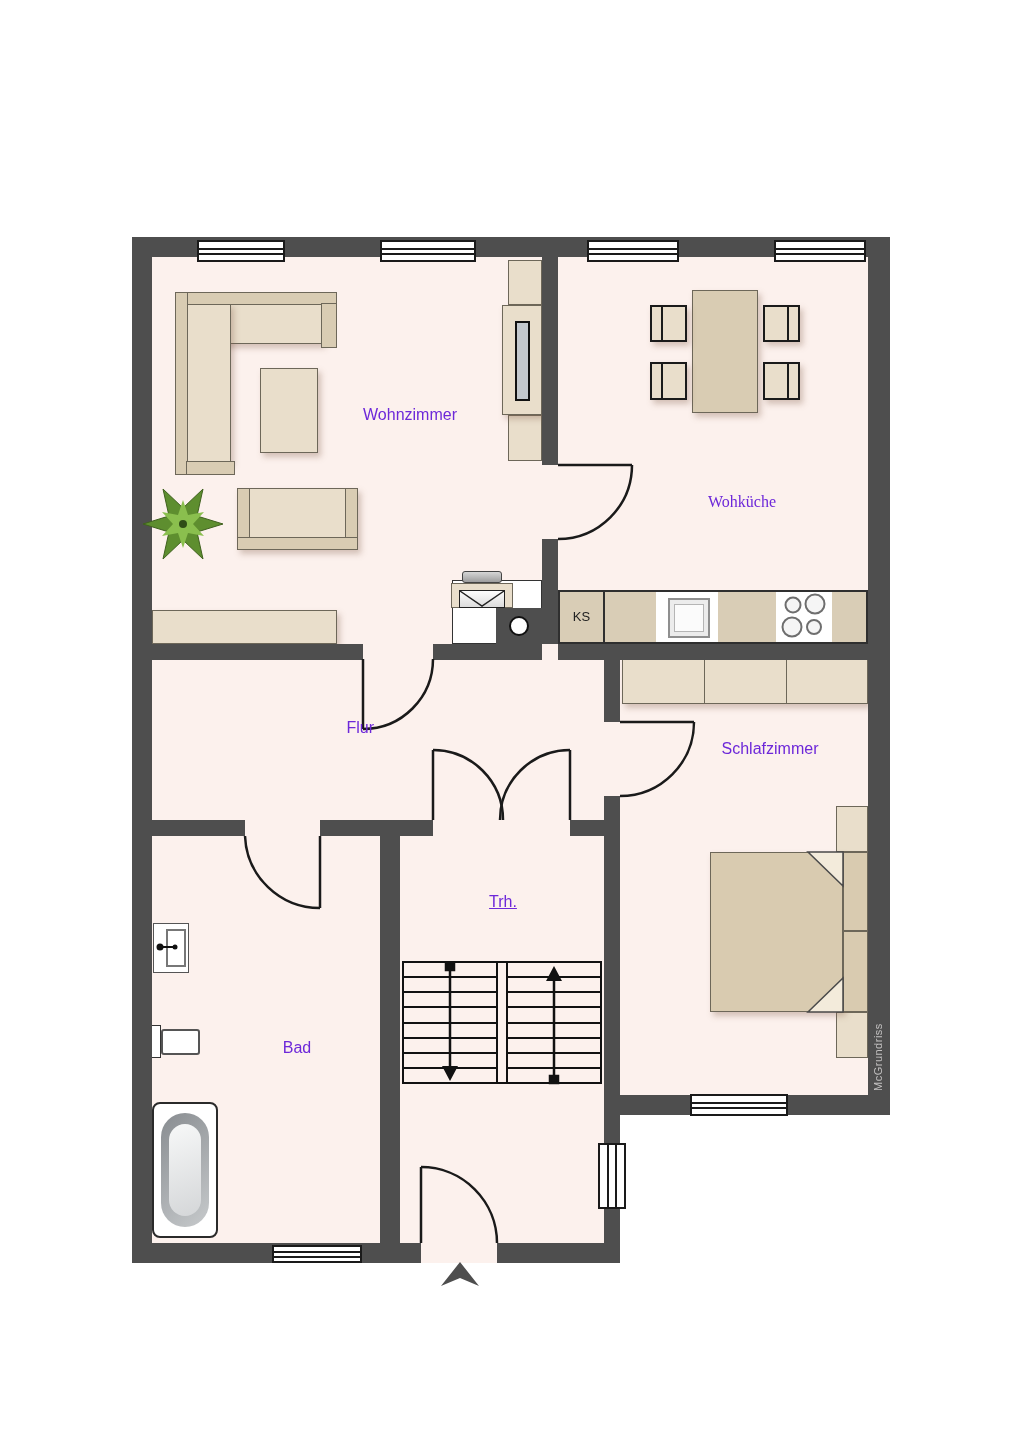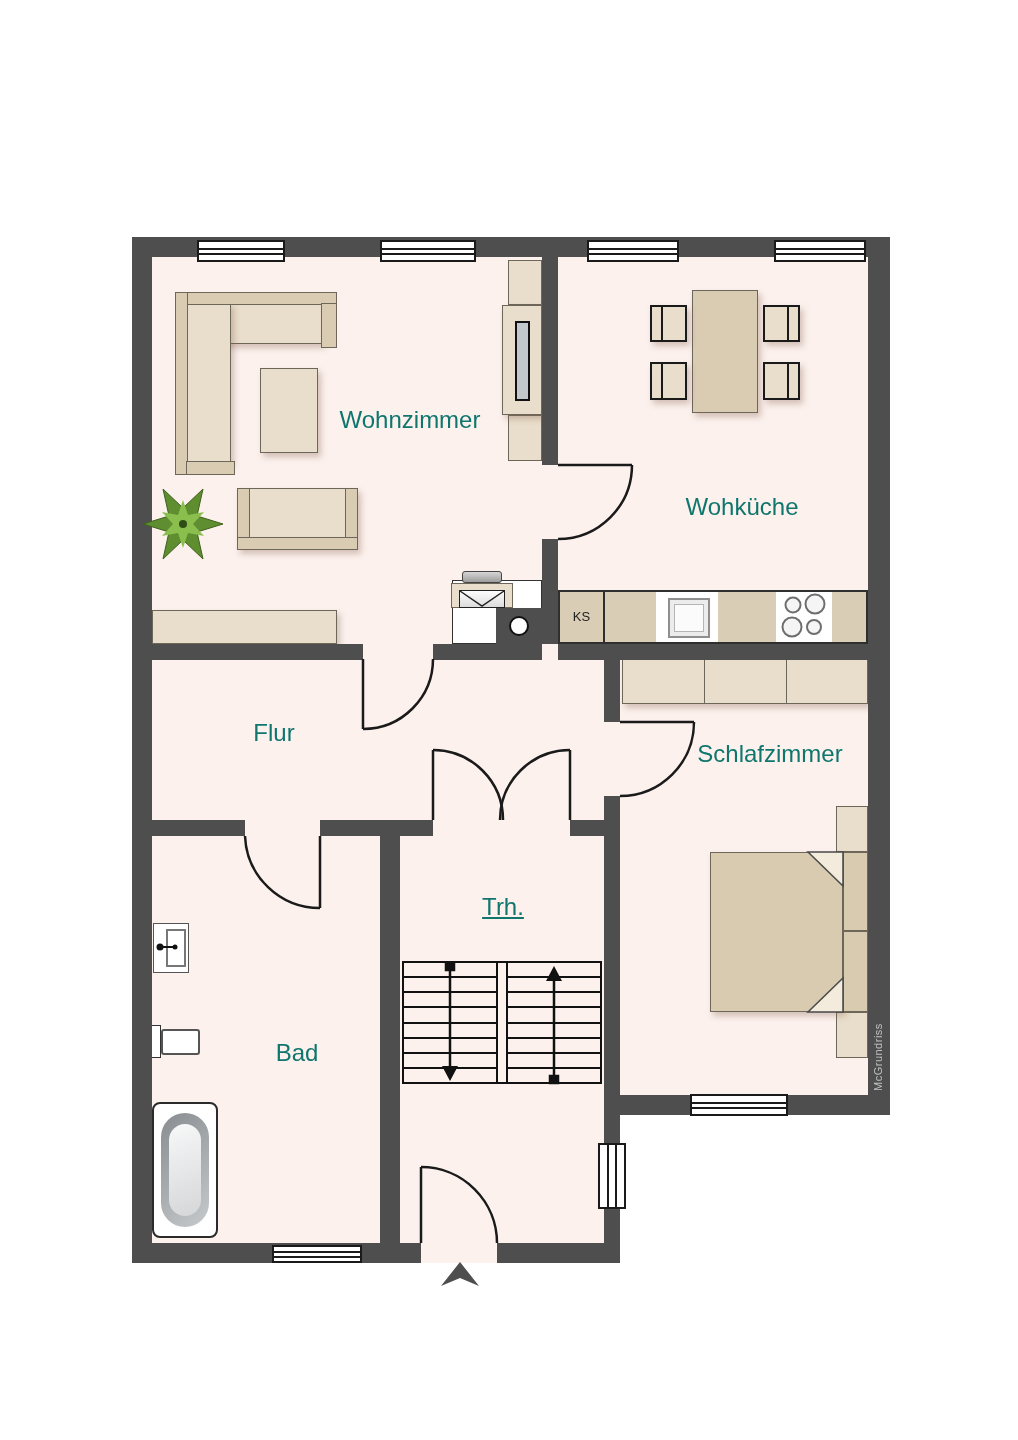--- a/index.html
+++ b/index.html
@@ -18,21 +18,21 @@
   .win.v i:first-child{left:31%;}
   .win.v i:last-child{left:62%;}
   
   .fur{background:#e9decb;border:1px solid #6d6759;box-sizing:border-box;}
   .fur2{background:#d9ccb3;border:1px solid #6d6759;box-sizing:border-box;}
   .shadow{box-shadow:3px 4px 6px rgba(135,100,80,.35);}
   .chair{background:#e9decb;border:2px solid #1a1a1a;box-sizing:border-box;}
   .chair i{position:absolute;top:-1px;bottom:-1px;width:9px;border:0;background:transparent;}
   .chair.back-left i{left:0;border-right:2px solid #1a1a1a;}
   .chair.back-right i{right:0;border-left:2px solid #1a1a1a;}
-  .label{color:#0f766e;font-size:24px;text-align:center;white-space:nowrap;}
+  .label{color:#6d28d9;font-size:16px;text-align:center;white-space:nowrap;}
   .small-label{color:#222;font-size:13px;text-align:center;}
   .watermark{color:#c2c0c0;font-size:11px;letter-spacing:.5px;
              writing-mode:vertical-rl;transform:rotate(180deg);text-align:center;}
   svg{position:absolute;left:0;top:0;pointer-events:none;}
   .white-box{background:#ffffff;border:1px solid #333;box-sizing:border-box;}
 </style>
 </head>
 <body>
 
 <div id="stage">
@@ -240,21 +240,21 @@
         <circle cx="175" cy="947" r="2.5" stroke="none"></circle>
     </g>
 
     <g stroke="#4a4a4a" stroke-width="1.5" fill="#f3ebdb">
       <polygon points="808,852 843,852 843,886"></polygon>
       <polygon points="808,1012 843,1012 843,978"></polygon>
     </g>
   </svg>
 
   <div class="abs label" style="left:310px;top:406px;width:200px;">Wohnzimmer</div>
-  <div class="abs label" style="left:642px;top:493px;width:200px;">Wohküche</div>
-  <div class="abs label" style="left:174px;top:719px;width:200px;">Flur</div>
+  <div class="abs label" style="left:642px;top:493px;width:200px;font-family:Liberation Serif, serif;">Wohküche</div>
+  <div class="abs label" style="left:174px;top:719px;width:200px;text-align:right;">Flur</div>
   <div class="abs label" style="left:670px;top:740px;width:200px;">Schlafzimmer</div>
   <div class="abs label" style="left:403px;top:893px;width:200px;text-decoration:underline;">Trh.</div>
   <div class="abs label" style="left:197px;top:1039px;width:200px;">Bad</div>
 
   <div class="abs watermark" style="left:872px;top:1000px;width:16px;height:115px;">McGrundriss</div>
 
 </div>
 
 </body></html>

